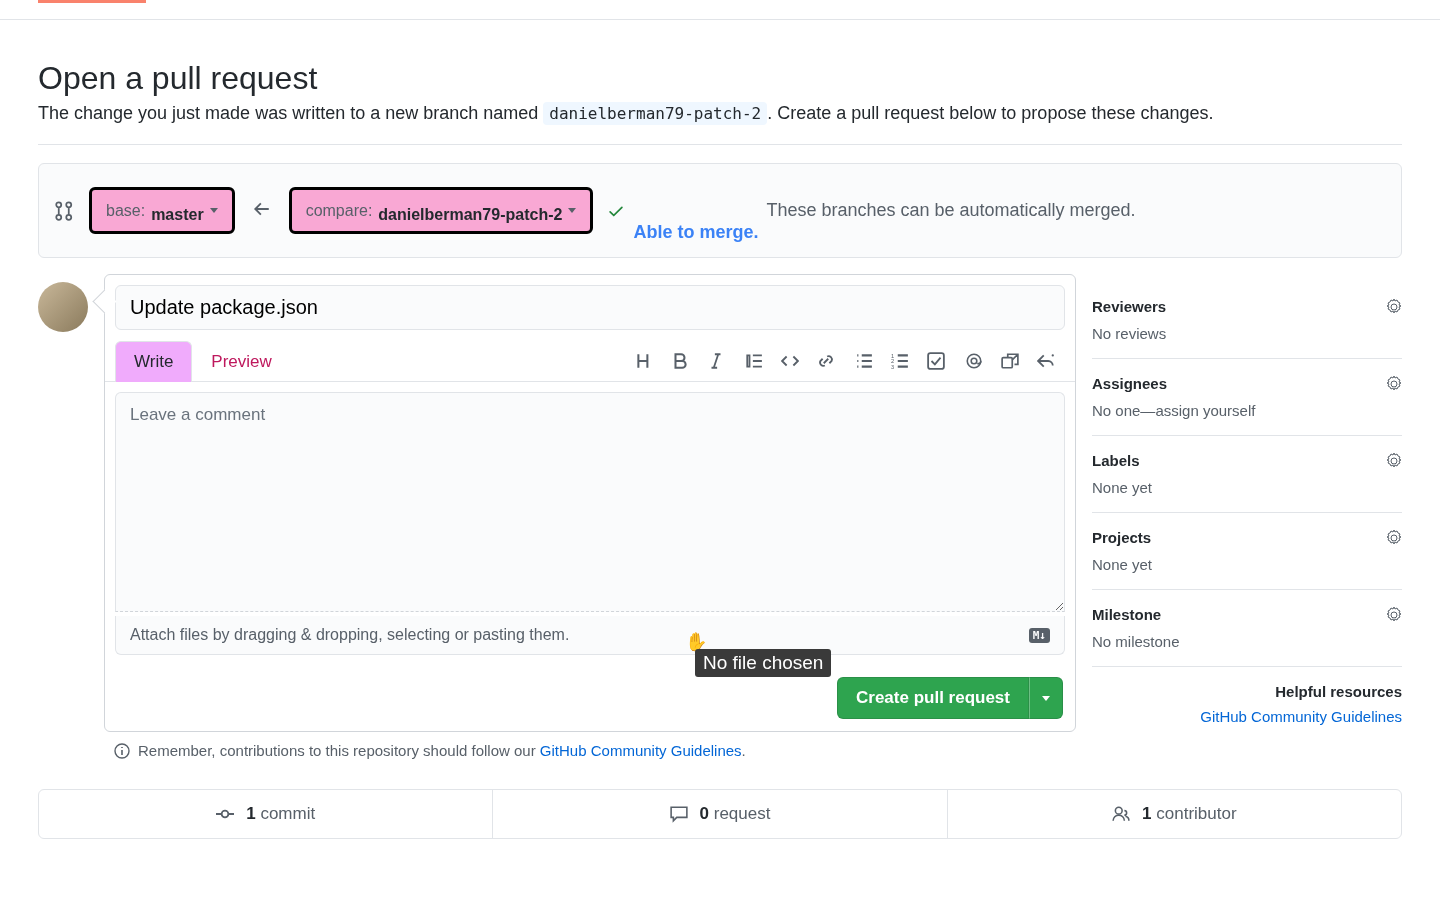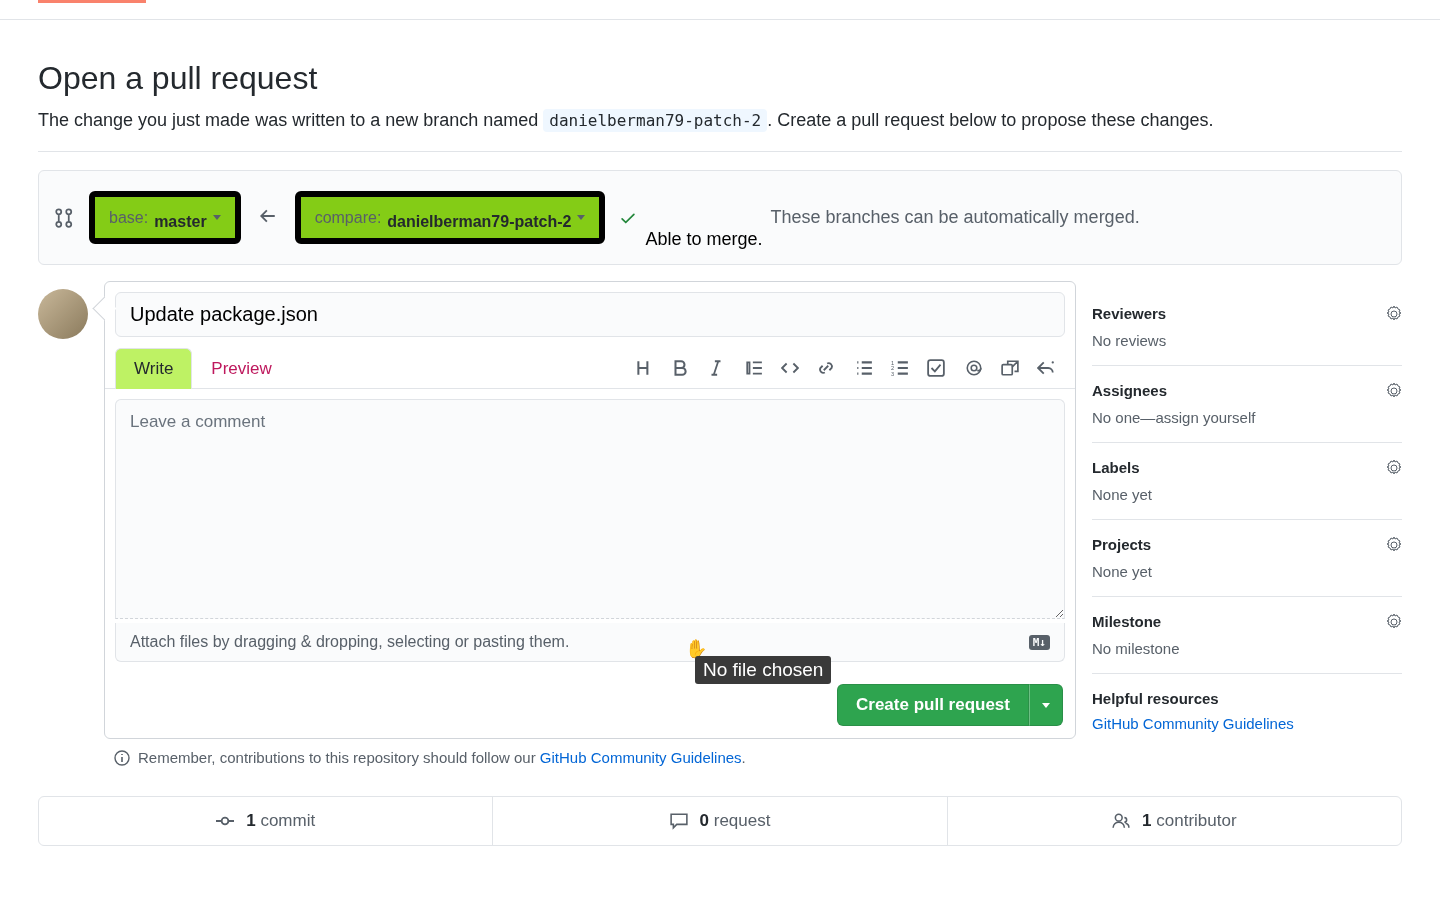--- a/index.html
+++ b/index.html
@@ -22,21 +22,21 @@
       width: 108px;
       height: 3px;
       background: #f9826c;
     }
     .container {
       padding: 40px 38px 0 38px;
     }
     h1 {
       font-size: 32px;
       font-weight: 400;
-      margin-bottom: 13px;
+      margin-bottom: 6px;
     }
     .subhead {
       font-size: 18px;
       color: #24292e;
       margin-bottom: 20px;
     }
     .branch-code {
       font-family: "SFMono-Regular", Consolas, monospace;
       background: #eff7ff;
       color: #24292e;
@@ -54,35 +54,35 @@
       border-radius: 6px;
       background: #fafbfc;
       padding: 14px 16px;
       display: flex;
       align-items: center;
       gap: 14px;
       margin-bottom: 16px;
     }
     .compare-box svg.ci { fill: #586069; }
     .selector {
-      background: #84cc16;
-      border: 6px solid #000000;
+      background: #f9a8d4;
+      border: 3px solid #000000;
       border-radius: 6px;
       padding: 7px 14px;
       font-size: 16px;
       display: inline-flex;
       align-items: center;
       gap: 6px;
       cursor: pointer;
     }
     .selector .label-part { color: #586069; }
     .selector .value-part { font-weight: 600; margin-top: 9px; }
     .arrow-left { color: #586069; padding: 0 4px; }
     .merge-status { font-size: 18px; display: flex; align-items: center; gap: 8px; }
-    .merge-status .able { color: #000000; font-weight: 400; margin-top: 44px; }
+    .merge-status .able { color: #3b82f6; font-weight: 700; margin-top: 44px; }
     .merge-status .desc { color: #586069; }
     .main-row { display: flex; gap: 16px; align-items: flex-start; }
     .avatar {
       width: 50px; height: 50px; border-radius: 50%;
       background: linear-gradient(135deg, #c9b89a 0%, #8a7a5c 100%);
       flex-shrink: 0;
       margin-top: 8px;
     }
     .comment-box {
       flex: 1;
@@ -124,21 +124,21 @@
       border: 1px solid transparent;
       border-bottom: none;
       border-radius: 6px 6px 0 0;
       background: transparent;
       position: relative;
       top: 1px;
     }
     .tab.active {
       color: #24292e;
       border-color: #e1e4e8;
-      background: #bef264;
+      background: #f0abfc;
     }
     .toolbar-spacer { flex: 1; }
     .toolbar {
       display: flex;
       gap: 20px;
       padding-right: 10px;
       color: #586069;
     }
     .toolbar-group { display: flex; gap: 18px; }
     .toolbar svg { fill: #586069; cursor: pointer; }
@@ -229,21 +229,21 @@
       display: flex;
       align-items: center;
       gap: 8px;
     }
     .reminder a { color: #0366d6; text-decoration: none; }
     .sidebar { width: 310px; flex-shrink: 0; padding-top: 8px; }
     .side-block {
       border-bottom: 1px solid #e1e4e8;
       padding: 16px 0;
     }
-    .side-block:last-of-type { border-bottom: none; }
+    .side-block:last-of-type { border-bottom: none; text-align: right; }
     .side-head {
       display: flex;
       justify-content: space-between;
       align-items: center;
       margin-bottom: 10px;
     }
     .side-title { font-size: 15px; font-weight: 600; color: #24292e; }
     .side-content { font-size: 15px; color: #586069; }
     .side-content a { color: #0366d6; text-decoration: none; }
     .gear { fill: #586069; cursor: pointer; }

